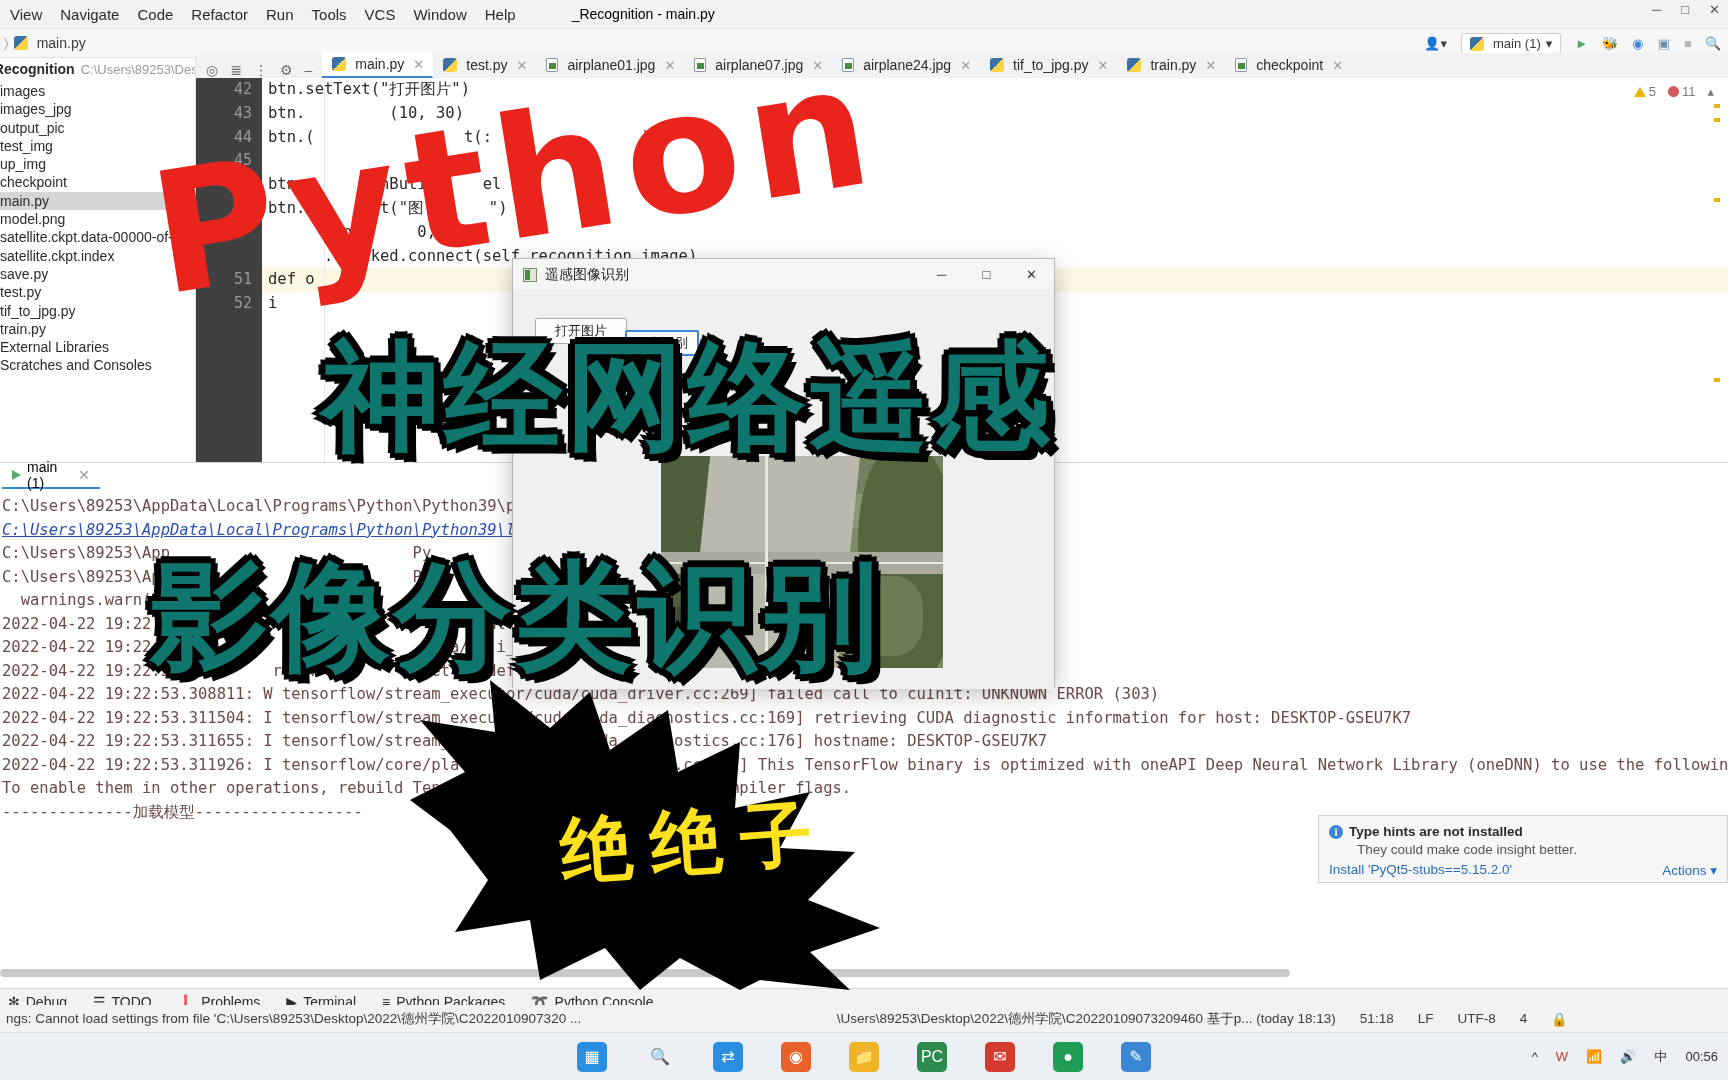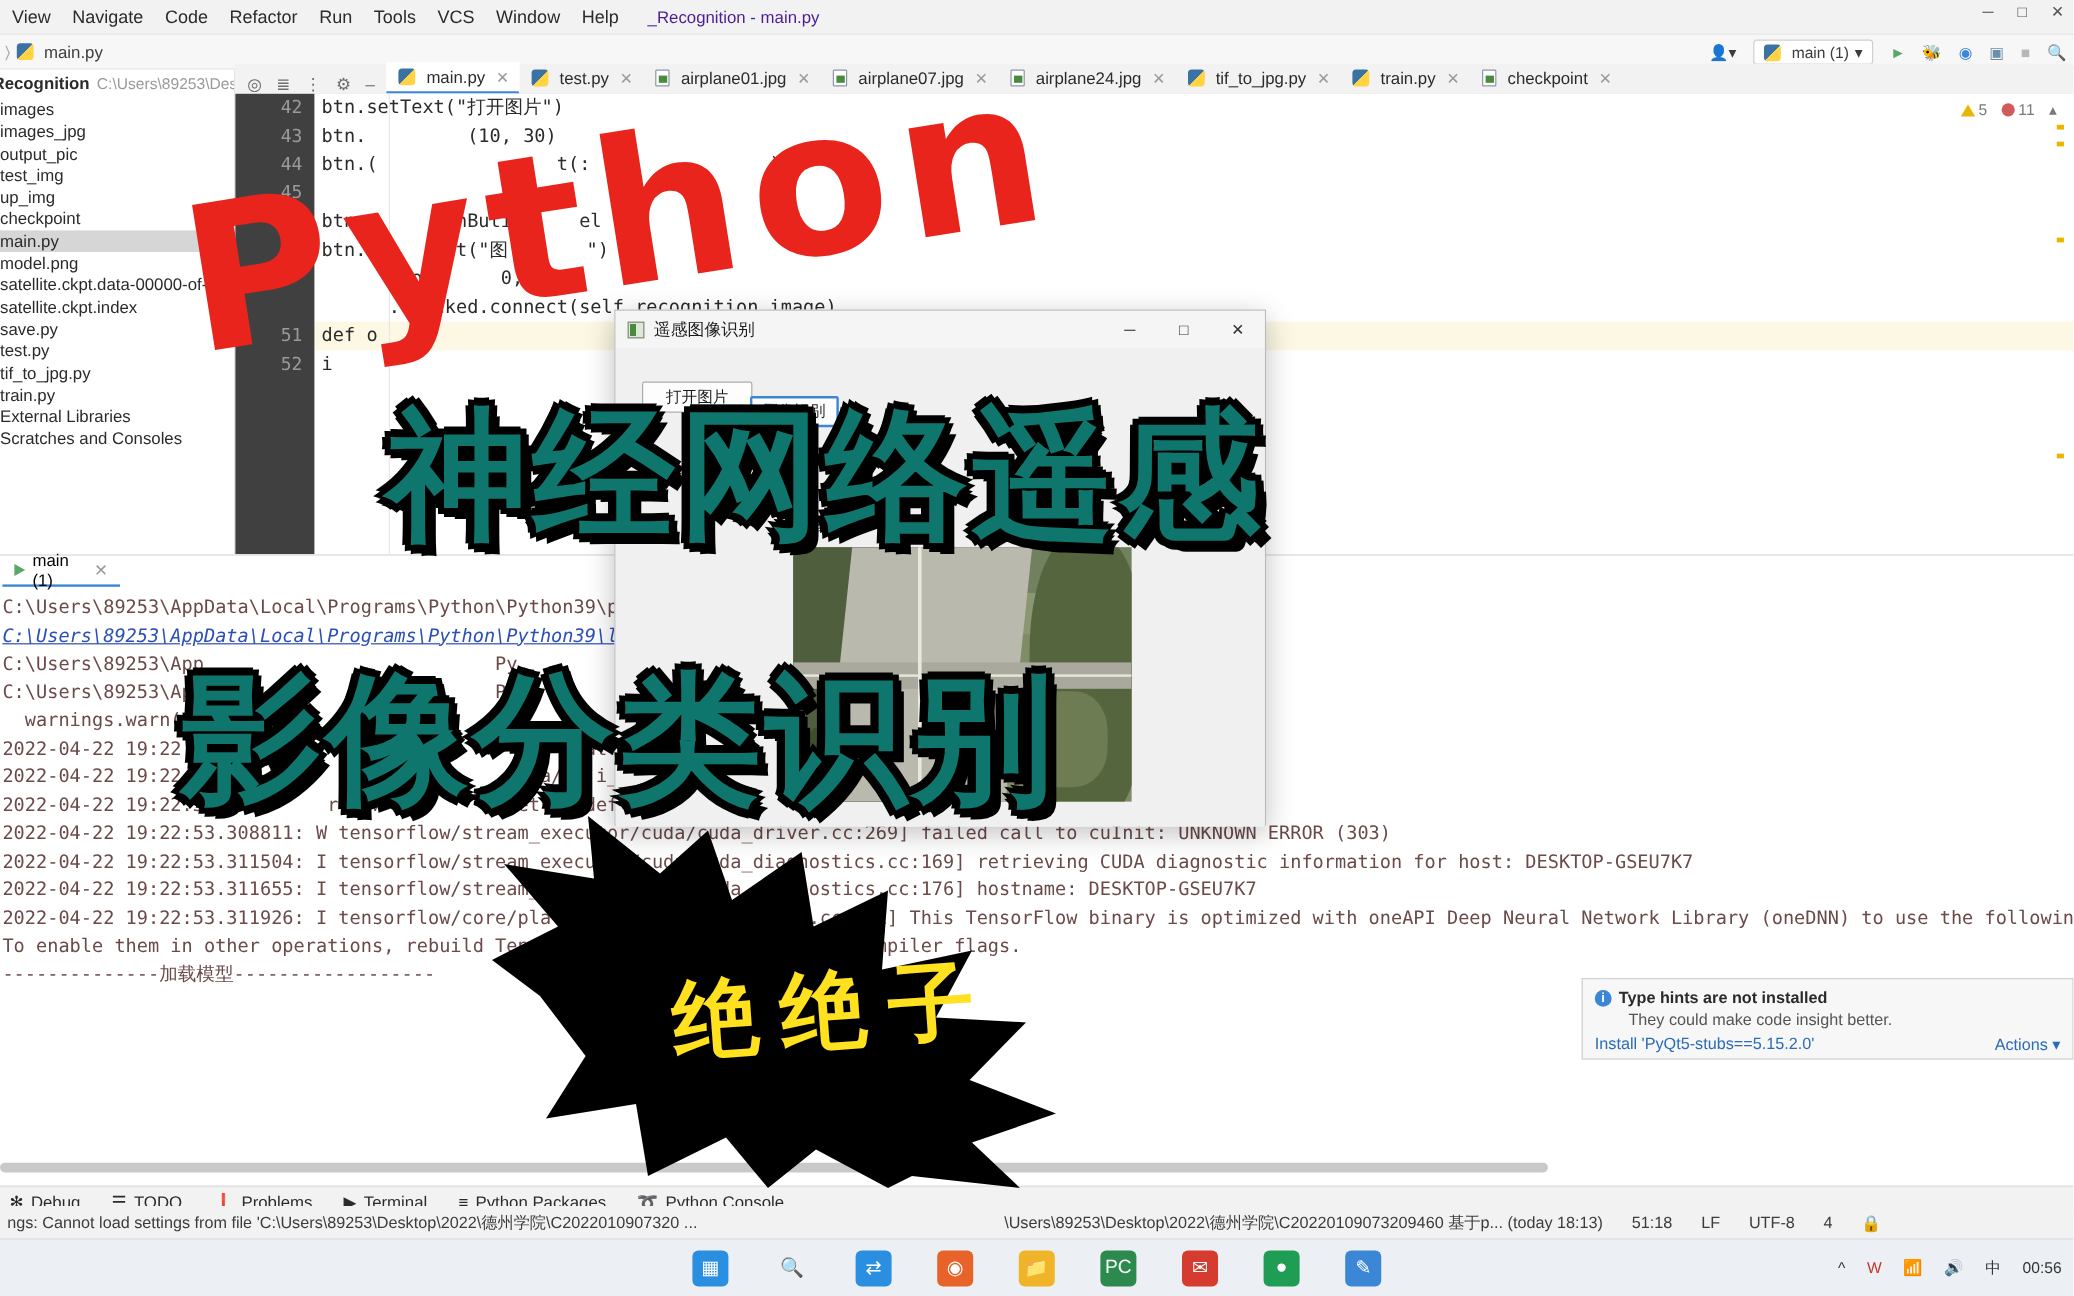--- a/index.html
+++ b/index.html
@@ -11,21 +11,21 @@
   }
   #root { position: relative; width: 1728px; height: 1080px; overflow: hidden; }
 
   
   .menubar {
     position: absolute; left: 0; top: 0; width: 1728px; height: 29px;
     background: #f2f2f2; border-bottom: 1px solid #e3e3e3;
     display: flex; align-items: center; padding-left: 10px; gap: 18px;
   }
   .menu-item { font-size: 15px; color: #2b2b2b; cursor: default; }
-  .win-title { font-size: 14px; color: #4c1d95; margin-left: 6px; }
+  .win-title { font-size: 14px; color: #000000; margin-left: 38px; }
   .win-ctrl { position: absolute; right: 8px; top: 2px; display: flex; gap: 20px; color:#555; font-size:13px;}
 
   
   .breadcrumb {
     position: absolute; left: 0; top: 29px; width: 1728px; height: 29px;
     background: #f7f7f7; border-bottom: 1px solid #e3e3e3;
     display: flex; align-items: center; padding-left: 4px; gap: 5px;
     font-size: 14px; color: #3c3c3c;
   }
   .crumb-sep { color: #a9a9a9; }

